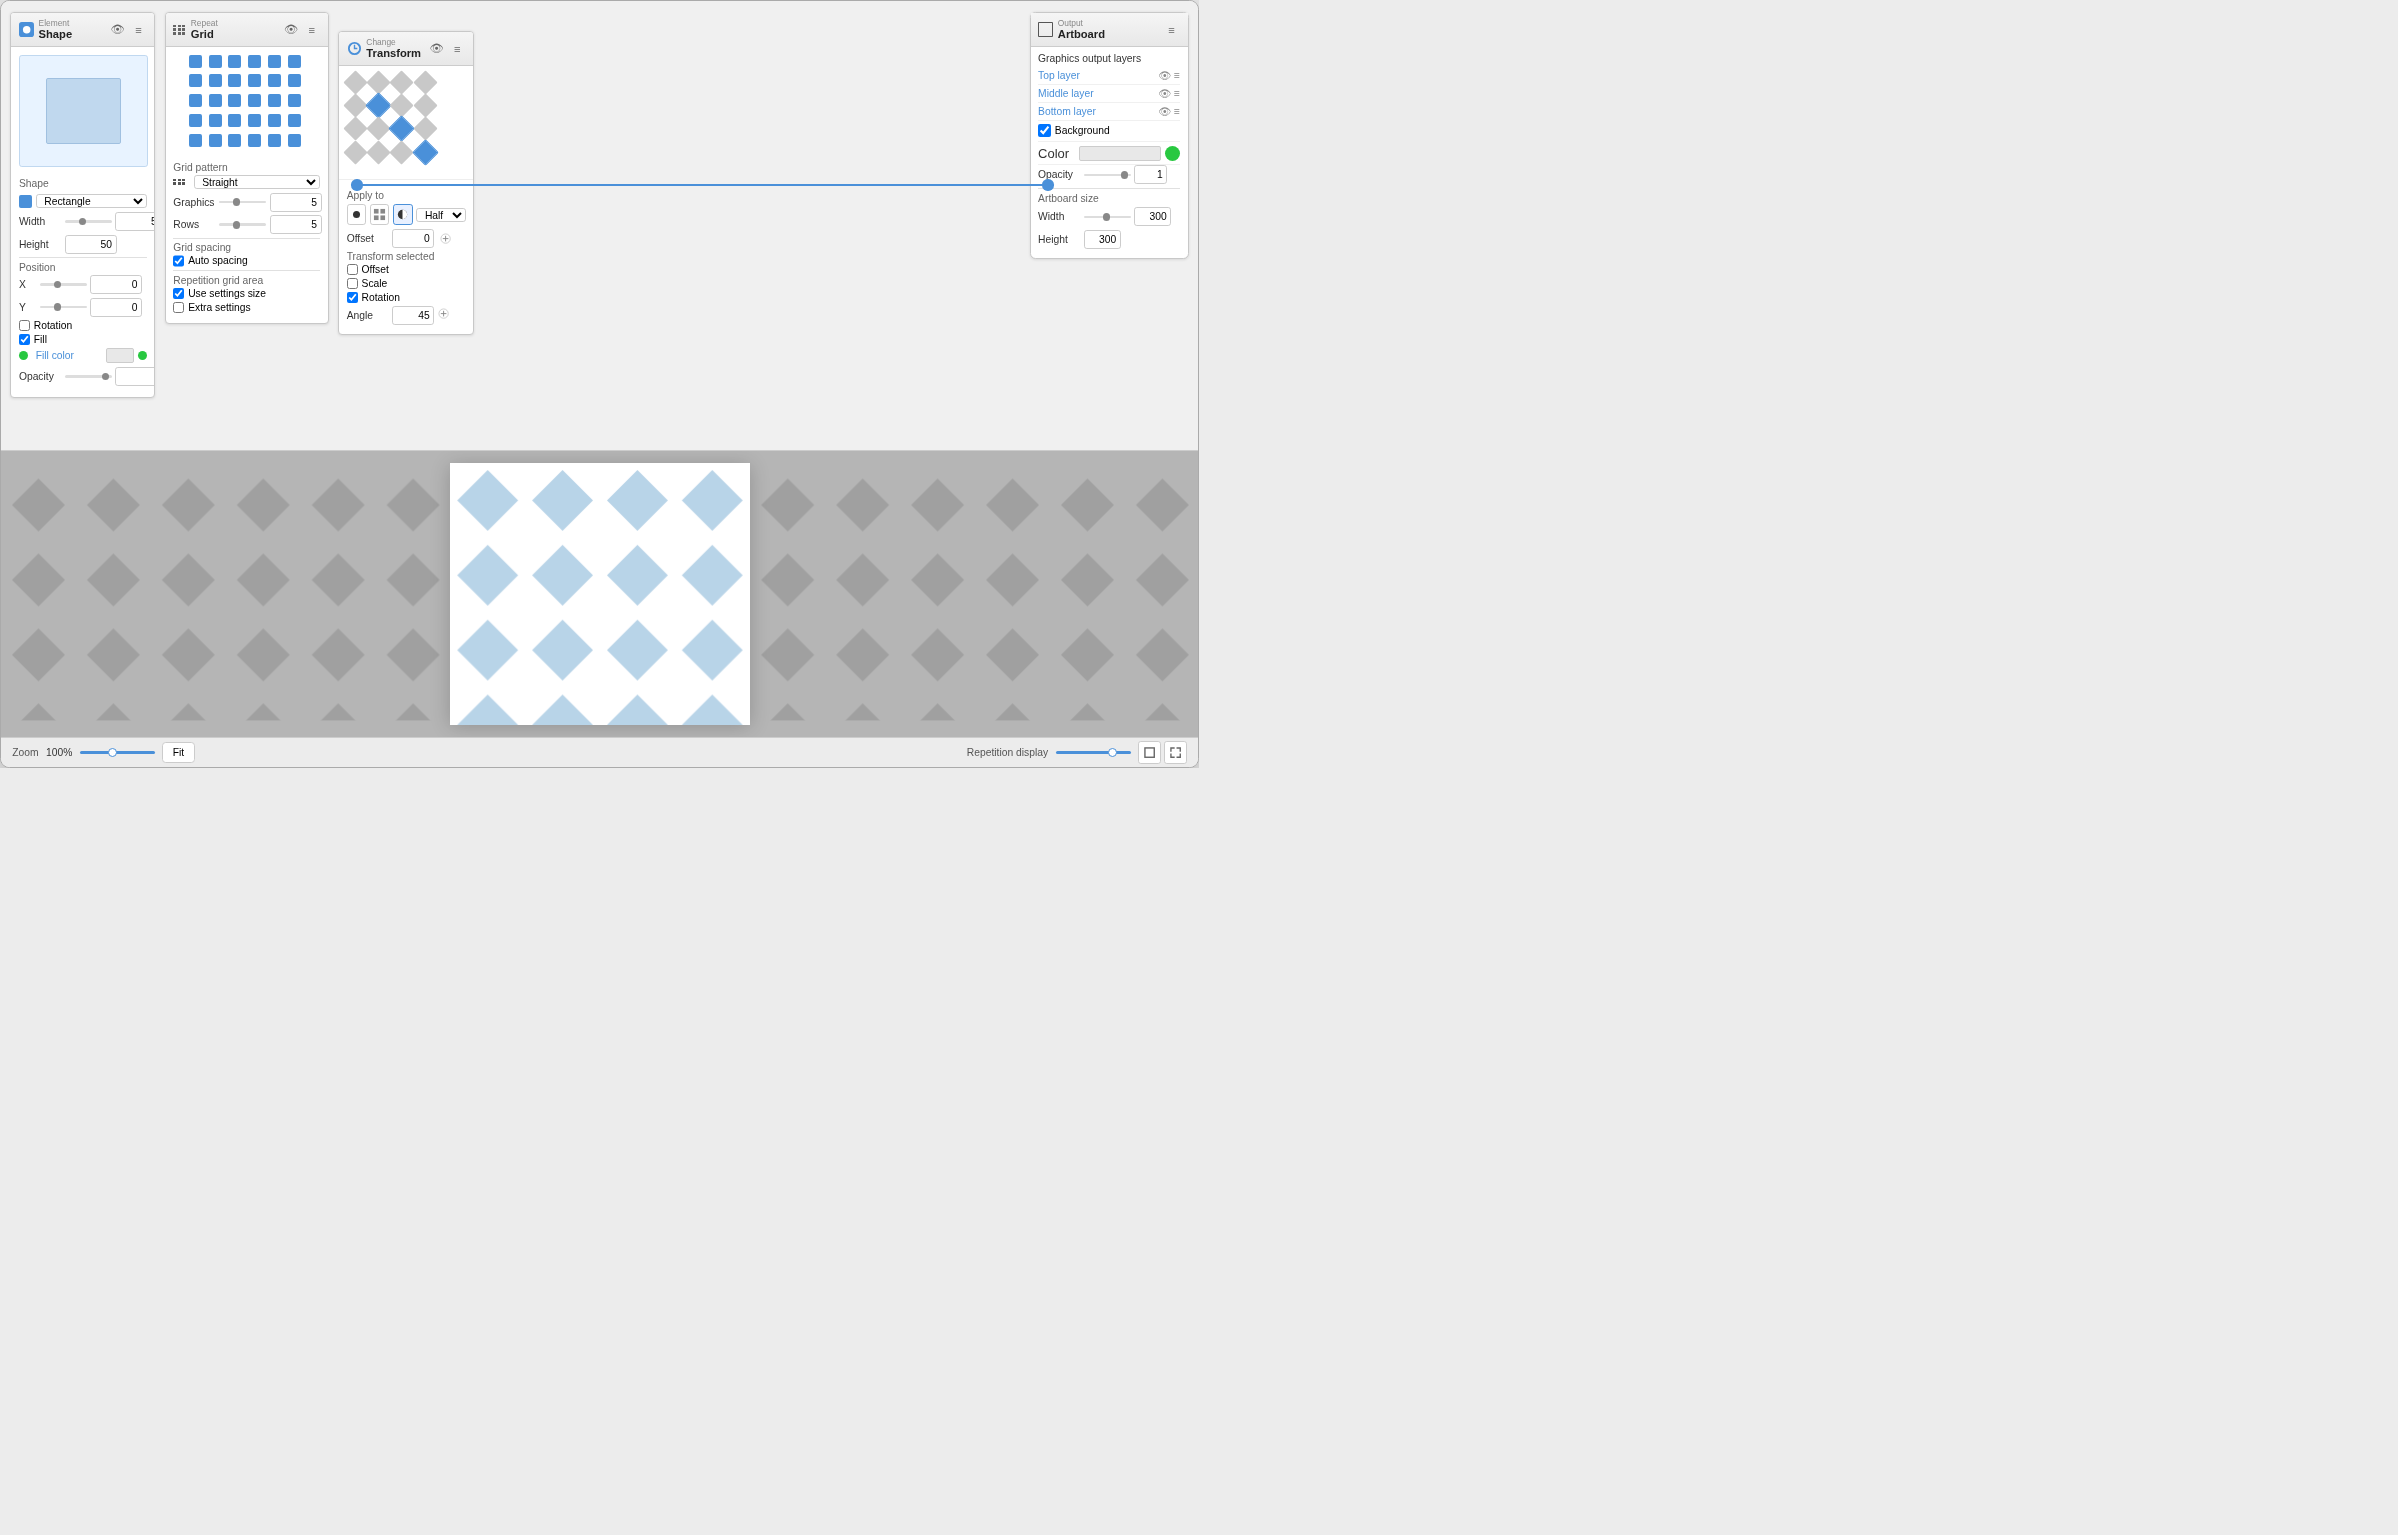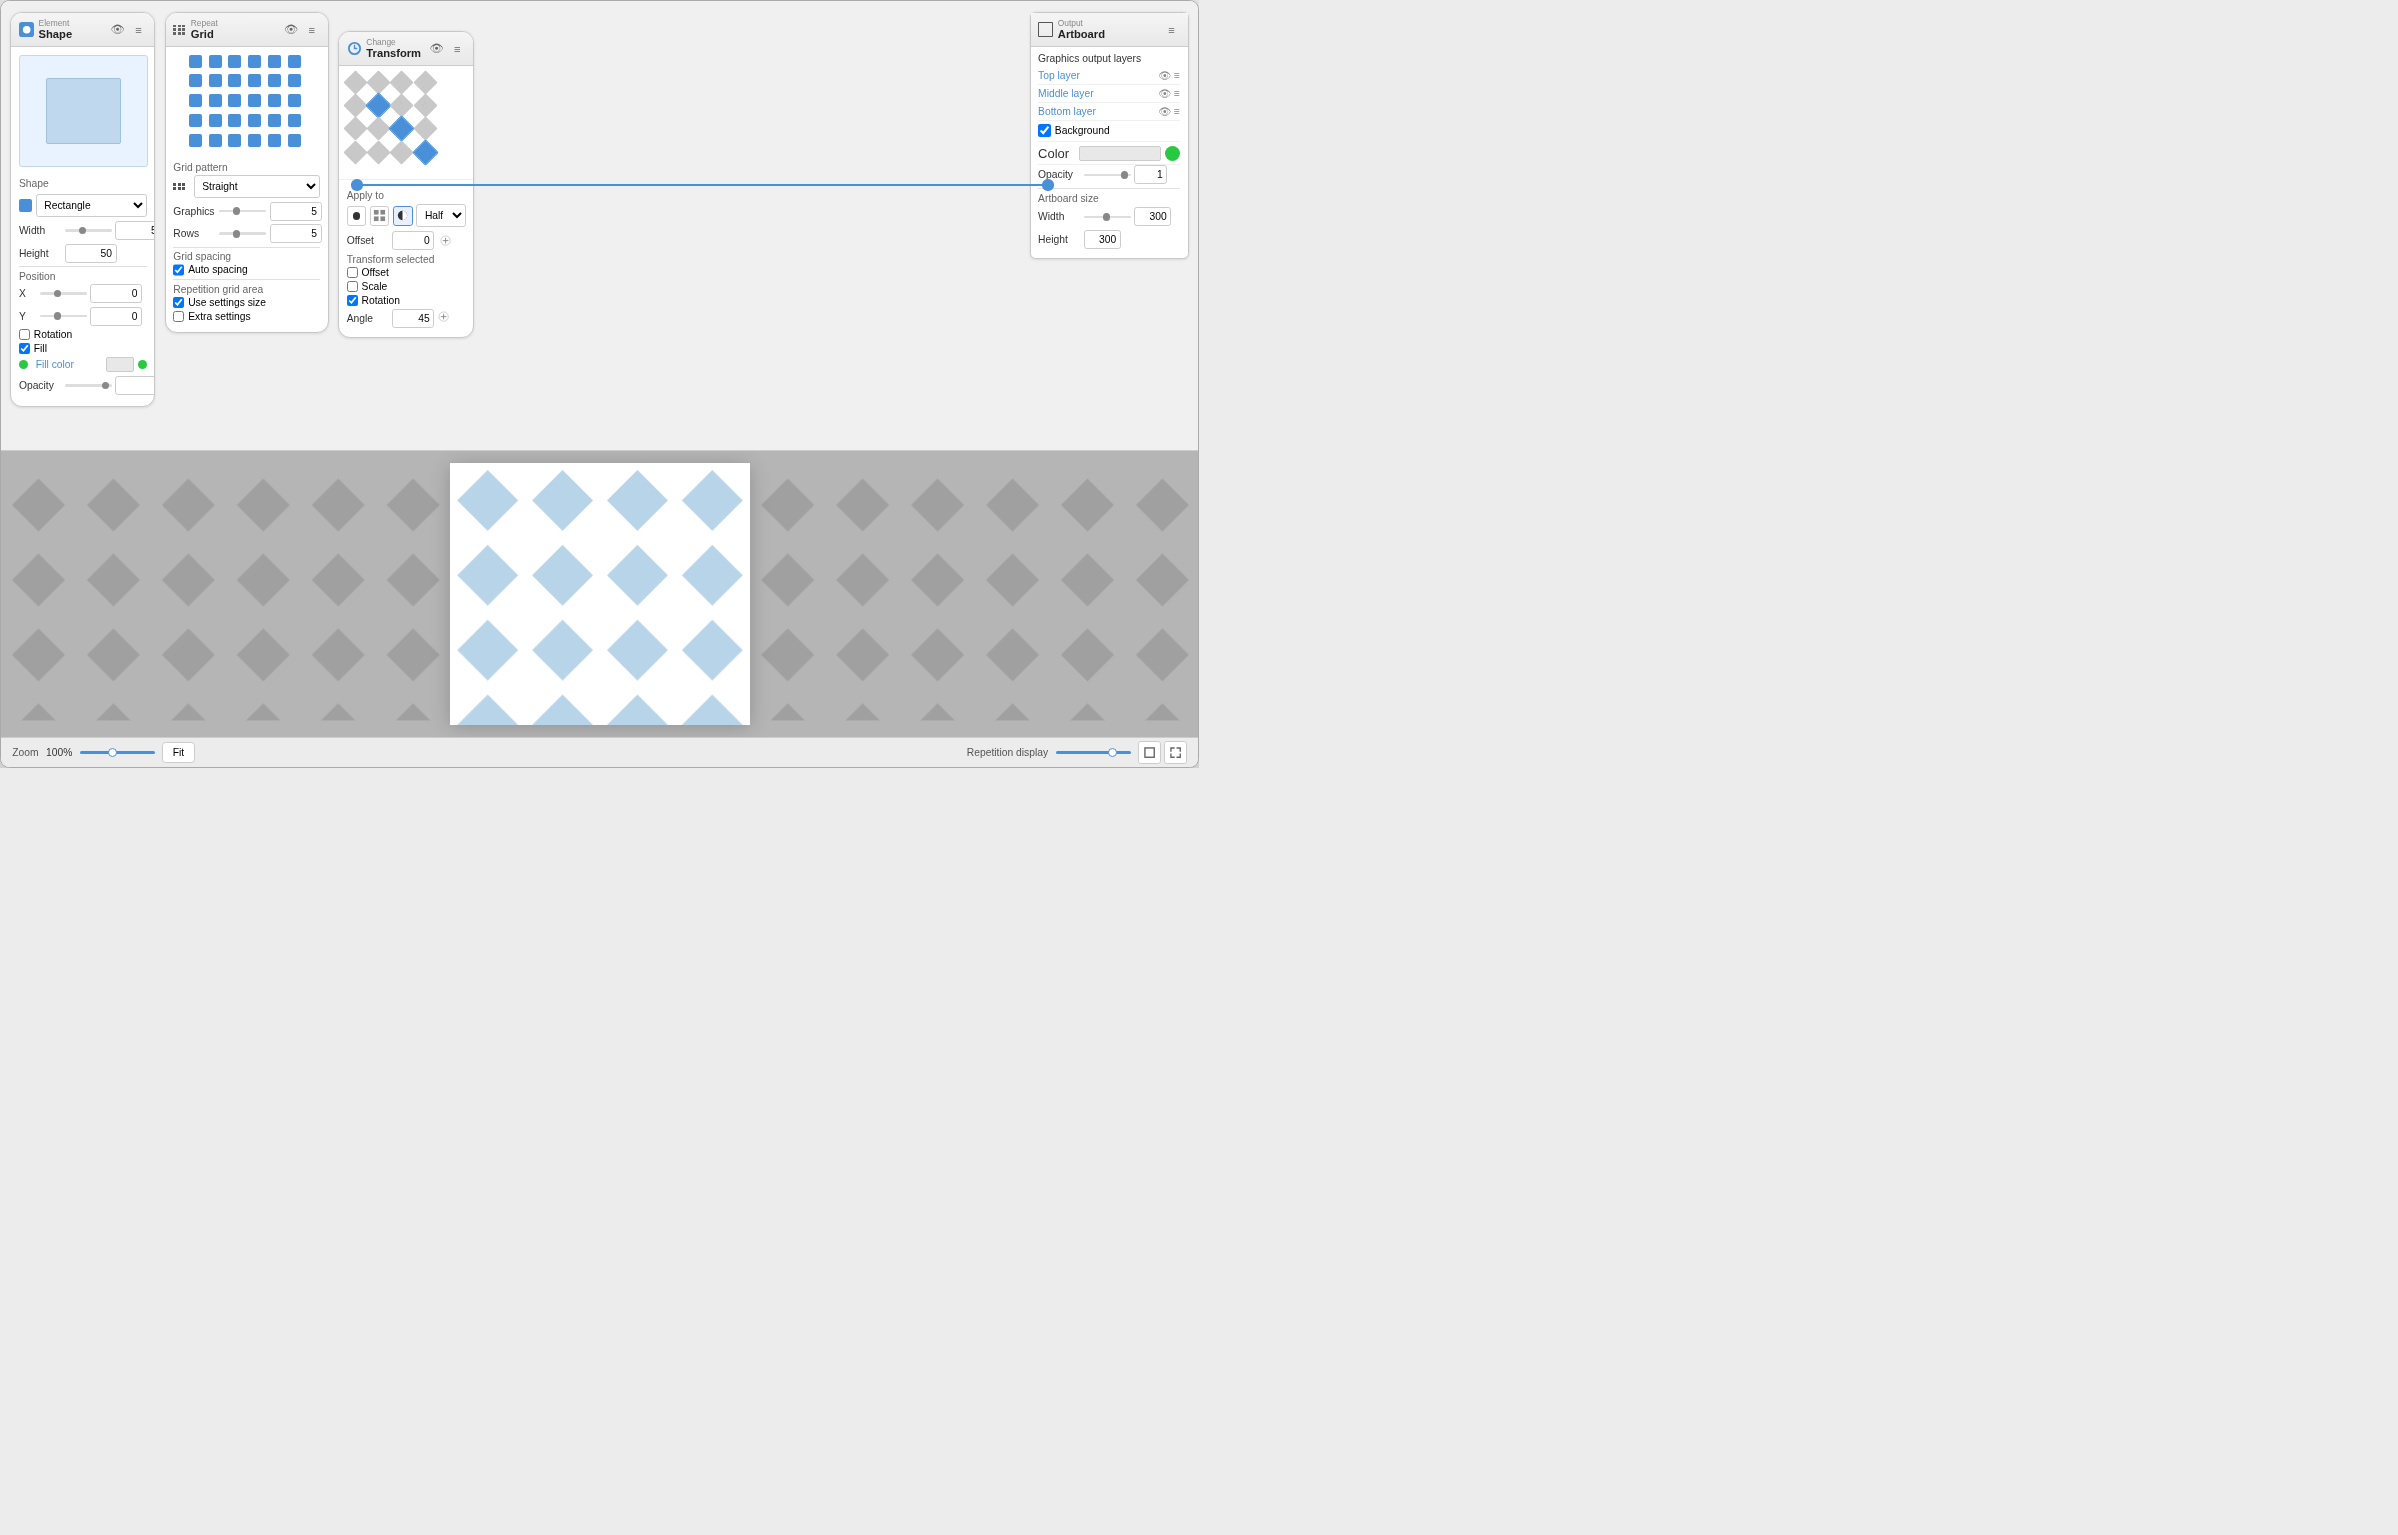--- a/index.html
+++ b/index.html
@@ -83,21 +83,21 @@
       align-items: flex-start;
       padding: 11.2px 9.4px;
       gap: 9.4px;
       flex-shrink: 0;
     }
 
     
     .panel-card {
       background: white;
       border: 0.9px solid #c8c8c8;
-      border-radius: 12px;
+      border-radius: 4px;
       box-shadow: 0 0.9px 2.8px rgba(0,0,0,0.1);
       overflow: hidden;
       flex-shrink: 0;
     }
 
     .panel-header {
       background: linear-gradient(to bottom, #f5f5f5, #e8e8e8);
       border-bottom: 0.9px solid #ccc;
       padding: 4.7px 7.5px;
       display: flex;
@@ -207,21 +207,21 @@
       height: 19px;
       border: 0.9px solid #ccc;
       border-radius: 2.8px;
       padding: 0 3.7px;
       font-size: 10.3px;
       background: white;
       text-align: right;
     }
 
     .select-field {
-      height: 23px;
+      height: 14px;
       border: 0.9px solid #ccc;
       border-radius: 2.8px;
       padding: 0 3.7px;
       font-size: 10.3px;
       background: white;
       cursor: pointer;
     }
 
     .section-label {
       font-size: 10.3px;

